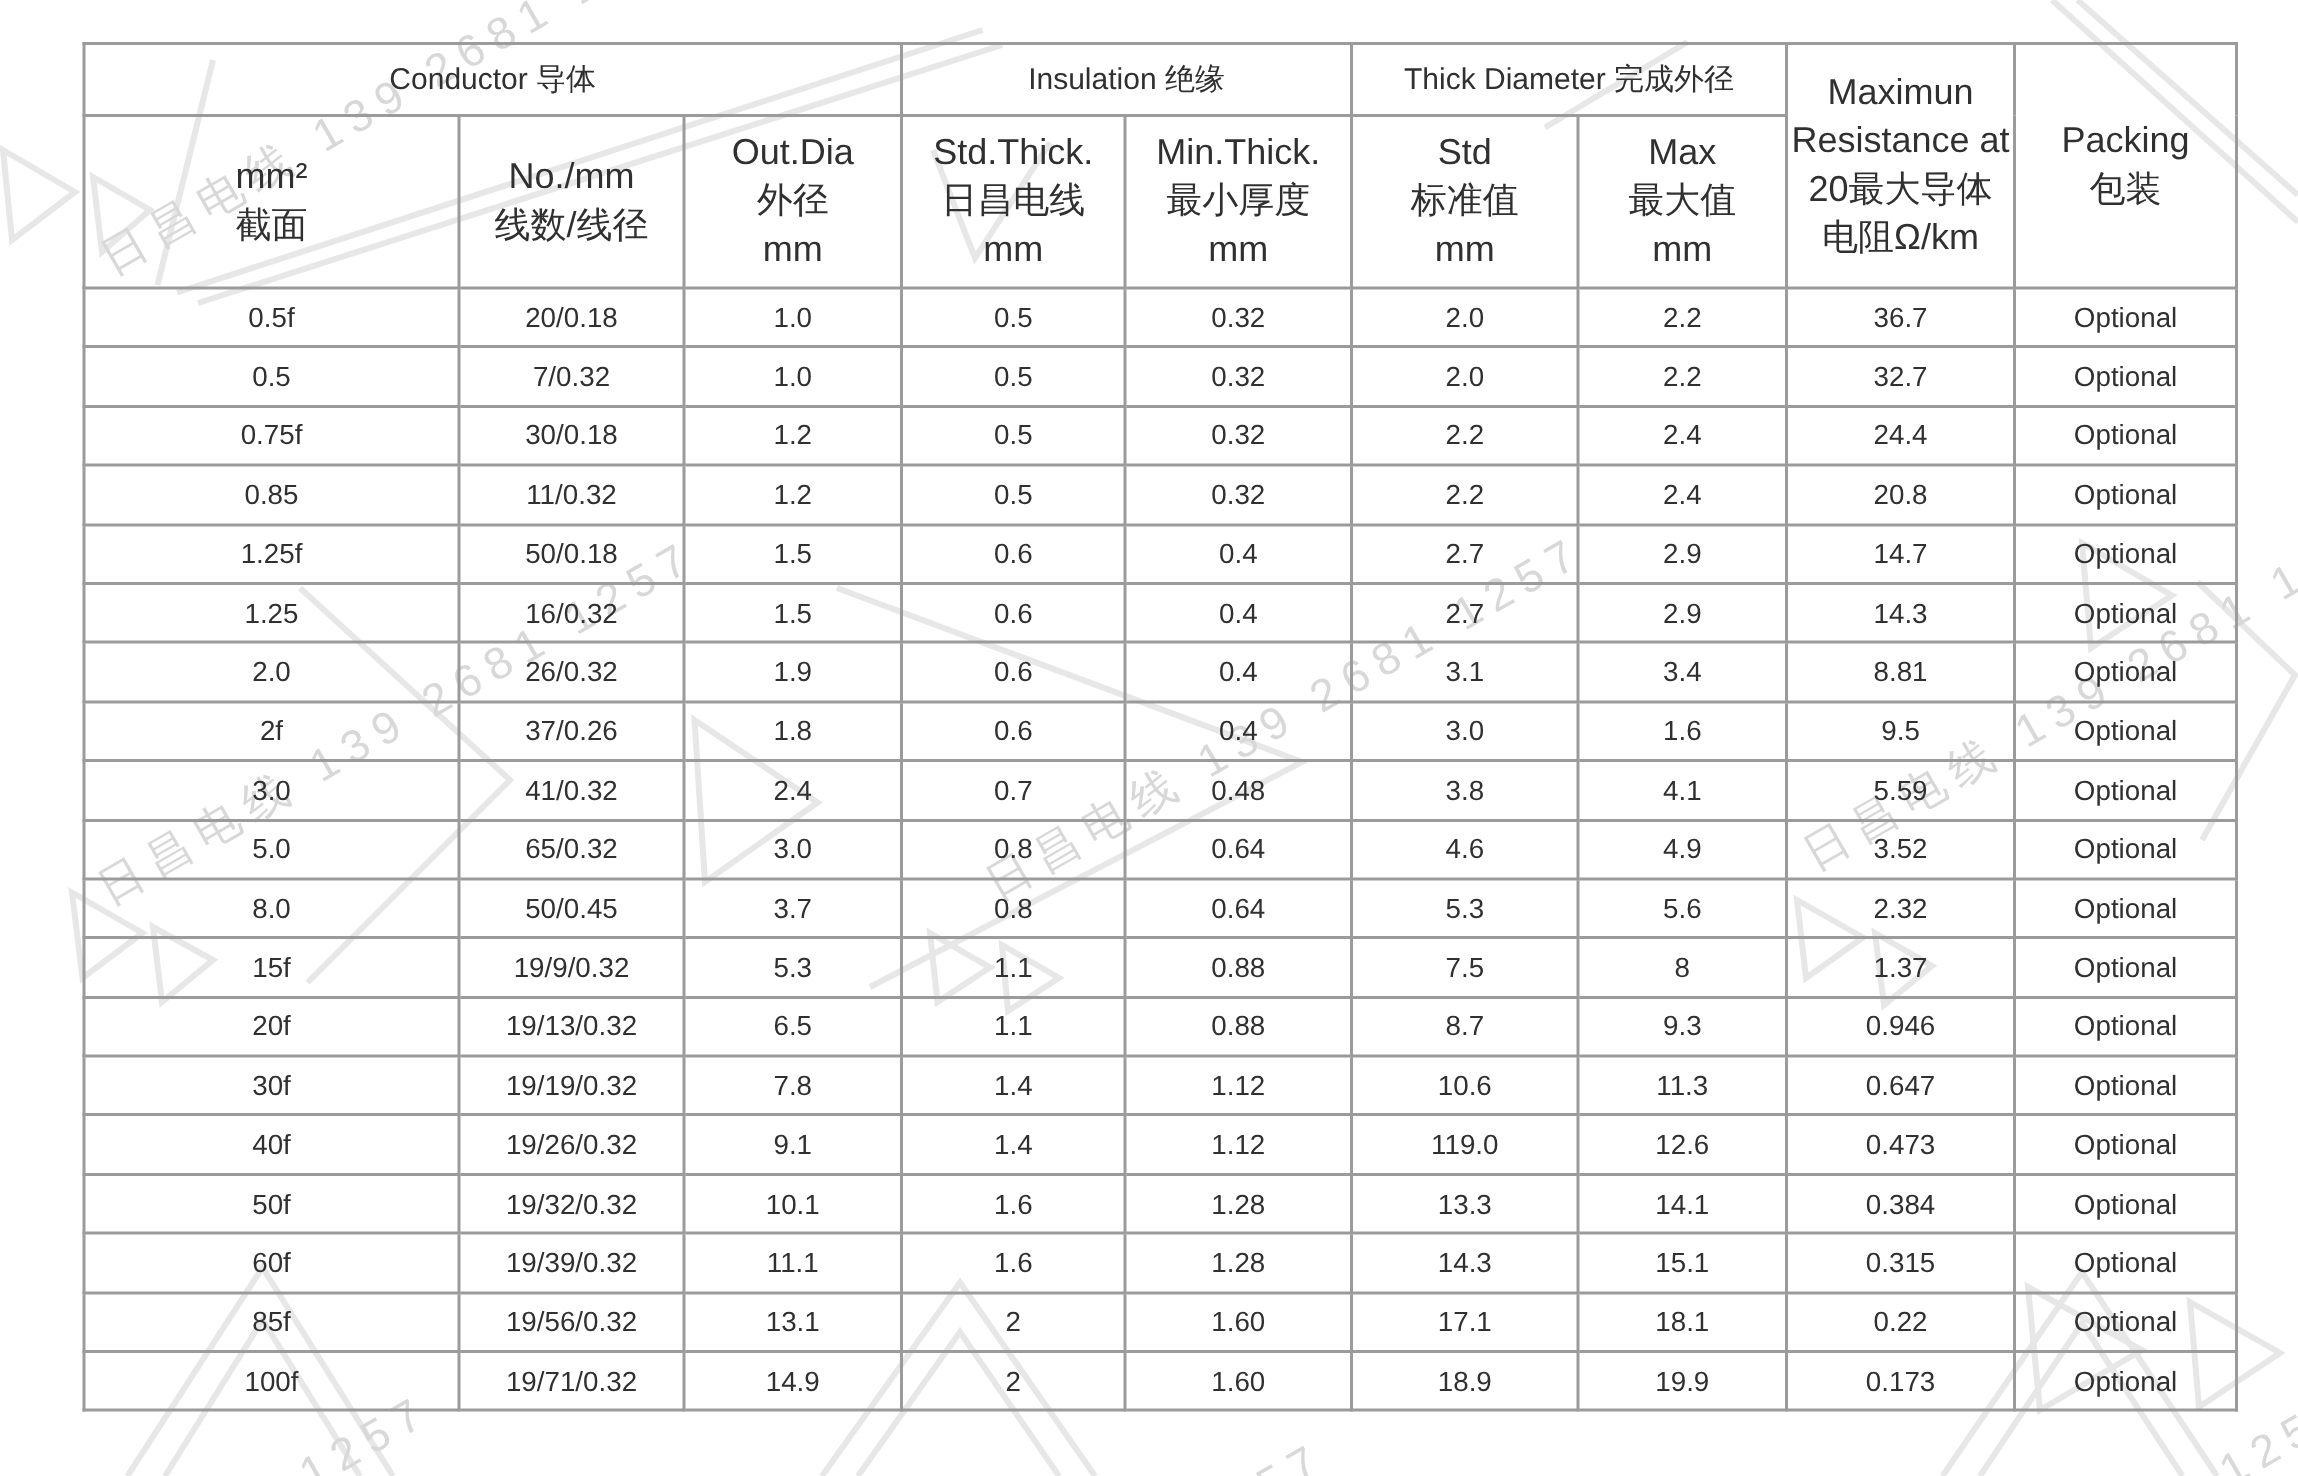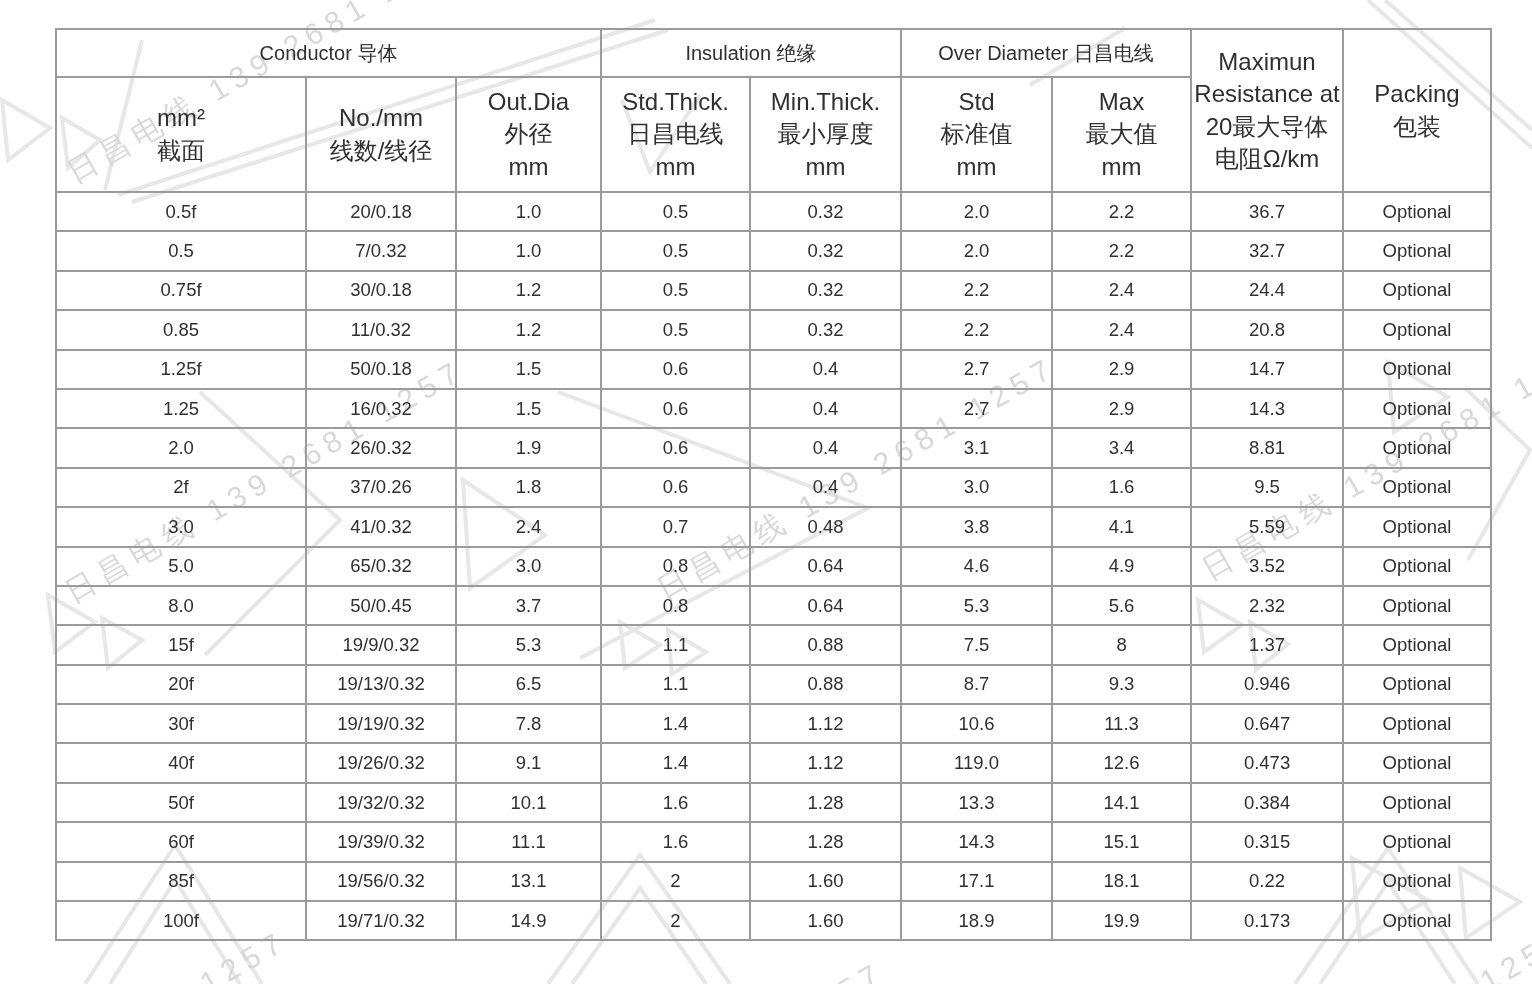--- a/index.html
+++ b/index.html
@@ -105,21 +105,21 @@
         <col style="width:151px">
         <col style="width:151px">
       <col style="width:139px">
         <col style="width:152px">
         <col style="width:148px">
     </colgroup>
     <thead>
       <tr class="group-row">
         <th class="group" colspan="3">Conductor 导体</th>
         <th class="group" colspan="2">Insulation 绝缘</th>
-        <th class="group" colspan="2">Over Diameter 日昌电线</th>
+        <th class="group" colspan="2">Thick Diameter 完成外径</th>
         <th rowspan="2">Maximun
 Resistance at
 20最大导体
 电阻Ω/km</th>
         <th rowspan="2">Packing
 包装</th>
       </tr>
       <tr class="colhead-row">
         <th>mm²
 截面</th>

